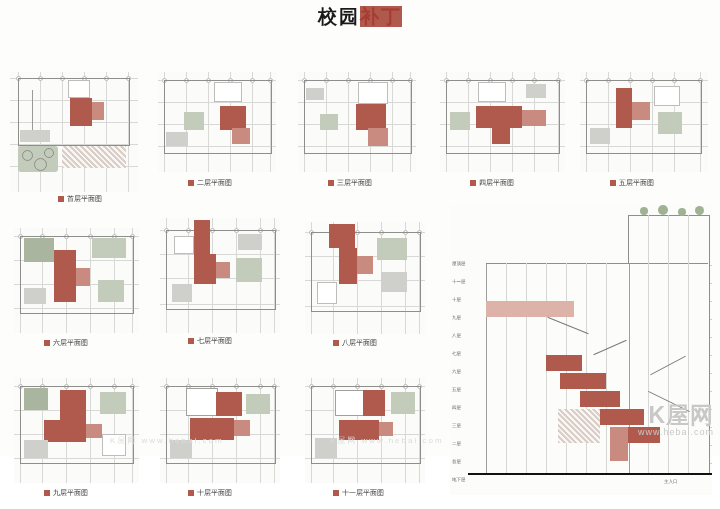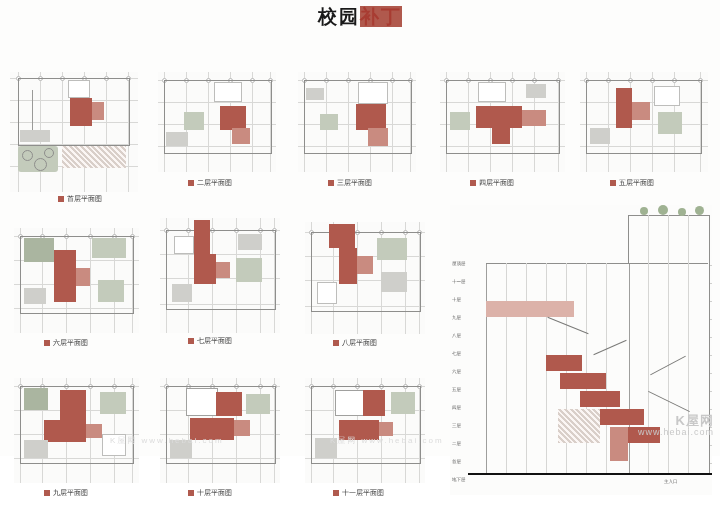--- a/index.html
+++ b/index.html
@@ -44,21 +44,21 @@
 
   
   .section{position:absolute;}
   .sec-bg{position:absolute;left:0;top:0;right:0;bottom:0;background:#fcfcfb;}
   .sec-line{position:absolute;background:#9a9a98;}
   .sec-label{position:absolute;font-size:4.5px;color:#555;white-space:nowrap;}
   .ground{position:absolute;height:2px;background:#111;}
 
   
   .wm{position:absolute;right:6px;bottom:18px;text-align:right;line-height:1.1;}
-  .wm .w1{font-size:13px;font-weight:bold;color:#c8c8c8;letter-spacing:1px;}
+  .wm .w1{font-size:23px;font-weight:bold;color:#c8c8c8;letter-spacing:1px;}
   .wm .w2{font-size:9px;color:#c8c8c8;letter-spacing:1px;}
   .wm-mid{position:absolute;left:110px;bottom:10px;font-size:8px;color:#dcdcdc;letter-spacing:2px;}
   .wm-mid2{position:absolute;left:330px;bottom:10px;font-size:8px;color:#dcdcdc;letter-spacing:2px;}
 </style>
 </head>
 <body>
 
 <div class="sheet">
 
   <div class="title-block">

